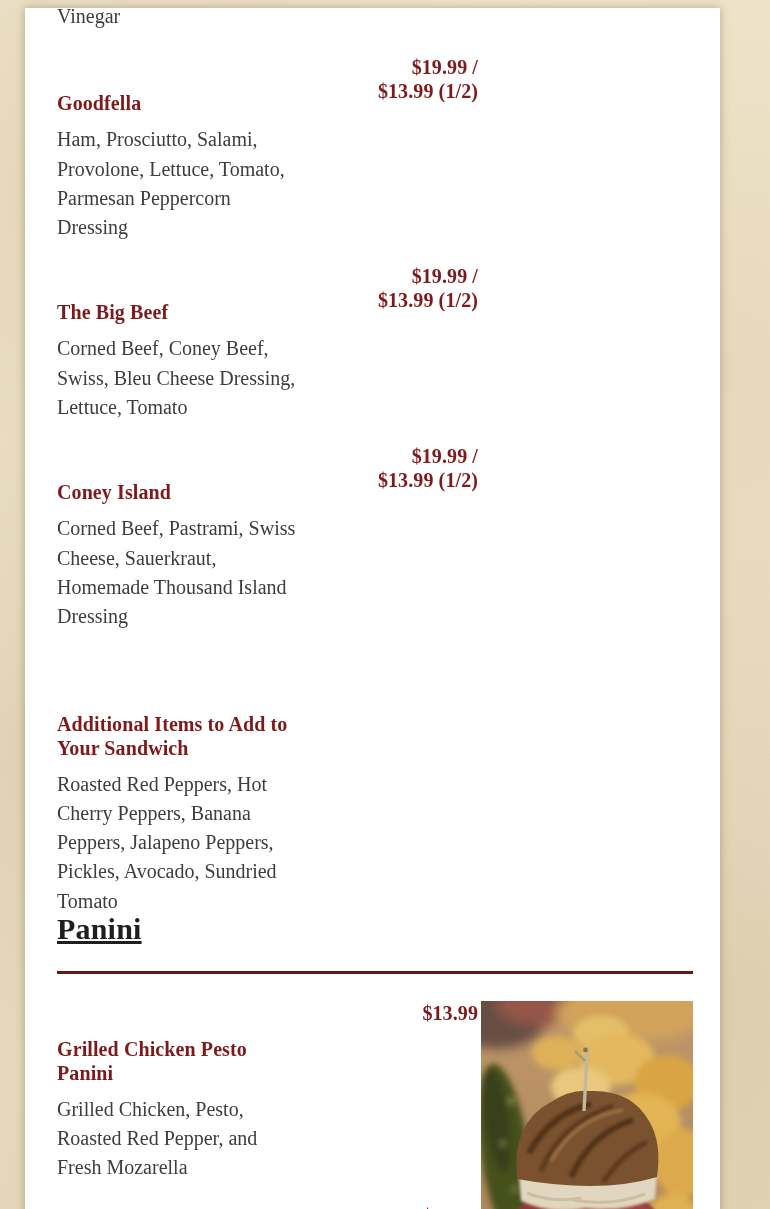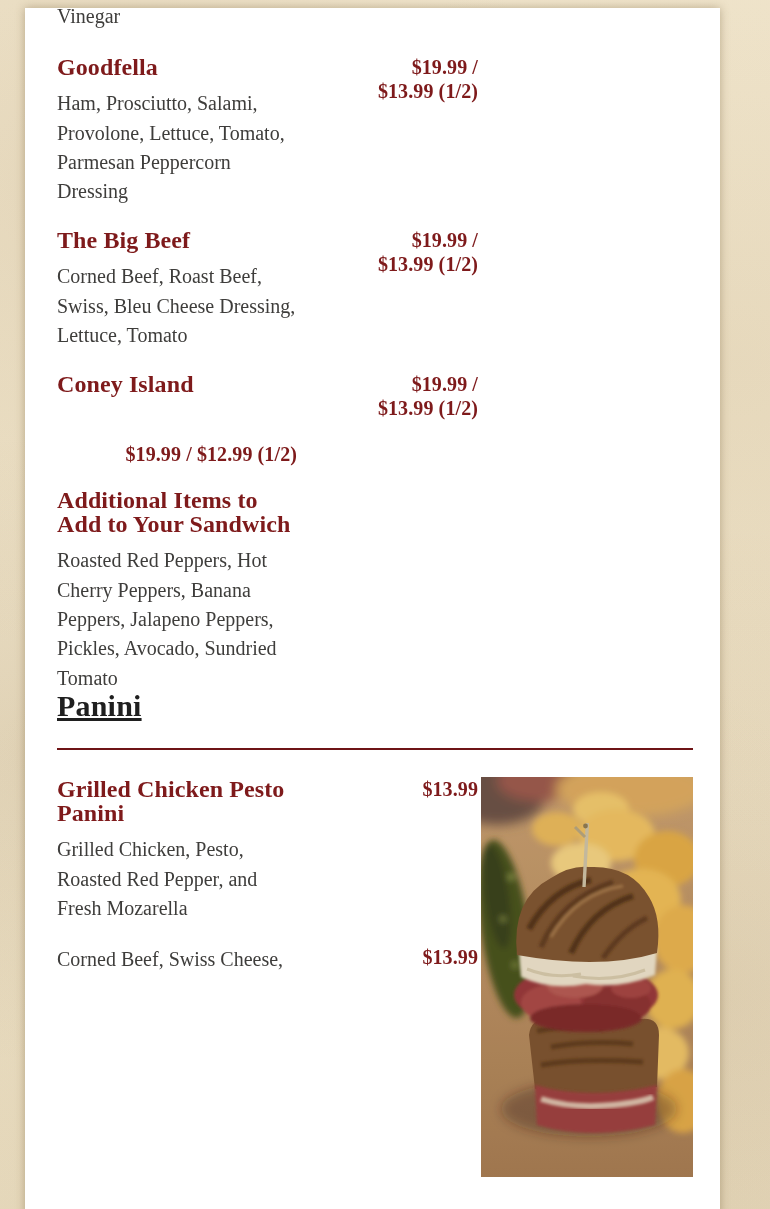--- a/index.html
+++ b/index.html
@@ -29,22 +29,22 @@
   .desc{
     font-size:20px; line-height:29.3px; color:var(--desc);
   }
   .frag{margin:-6px 0 24px;}
   .menu-item{
     display:grid; grid-template-columns:240px 125px;
     justify-content:space-between; width:421px; margin-bottom:22px;
   }
   .menu-item:last-child{margin-bottom:0;}
   .item-name{
-    font-size:24px; line-height:24px; font-weight:600;
-    color:var(--accent); margin-bottom:10px; letter-spacing:.1px;
+    font-size:20px; line-height:24px; font-weight:600;
+    color:var(--accent); margin-bottom:10px; letter-spacing:.1px;margin-top:36px;
   }
   .item-price{
     font-size:20px; line-height:24px; font-weight:600;
     color:var(--accent); text-align:right; letter-spacing:.1px;
   }
   .section-title{
     font-size:30px; line-height:34px; font-weight:600;
     color:var(--heading); margin:-4px 0 0; letter-spacing:.2px;text-decoration:underline;
   }
   .divider{
@@ -73,34 +73,34 @@
     <div class="item-text">
       <h3 class="item-name">Goodfella</h3>
       <p class="item-desc desc">Ham, Prosciutto, Salami, Provolone, Lettuce, Tomato, Parmesan Peppercorn Dressing</p>
     </div>
     <div class="item-price">$19.99 / $13.99 (1/2)</div>
   </div>
 
   <div class="menu-item">
     <div class="item-text">
       <h3 class="item-name">The Big Beef</h3>
-      <p class="item-desc desc">Corned Beef, Roast Beef, Swiss, Bleu Cheese Dressing, Lettuce, Tomato</p>
+      <p class="item-desc desc">Corned Beef, Coney Beef, Swiss, Bleu Cheese Dressing, Lettuce, Tomato</p>
     </div>
     <div class="item-price">$19.99 / $13.99 (1/2)</div>
   </div>
 
   <div class="menu-item">
     <div class="item-text">
       <h3 class="item-name">Coney Island</h3>
+      <p class="item-desc desc">Corned Beef, Pastrami, Swiss Cheese, Sauerkraut, Homemade Thousand Island Dressing</p>
     </div>
     <div class="item-price">$19.99 / $13.99 (1/2)</div>
   </div>
 
   <div class="menu-item">
-    <div class="item-price">$19.99 / $12.99 (1/2)</div>
   </div>
 
   <div class="menu-item">
     <div class="item-text">
       <h3 class="item-name">Additional Items to Add to Your Sandwich</h3>
       <p class="item-desc desc">Roasted Red Peppers, Hot Cherry Peppers, Banana Peppers, Jalapeno Peppers, Pickles, Avocado, Sundried Tomato</p>
     </div>
   </div>
 </div>
     </div>

